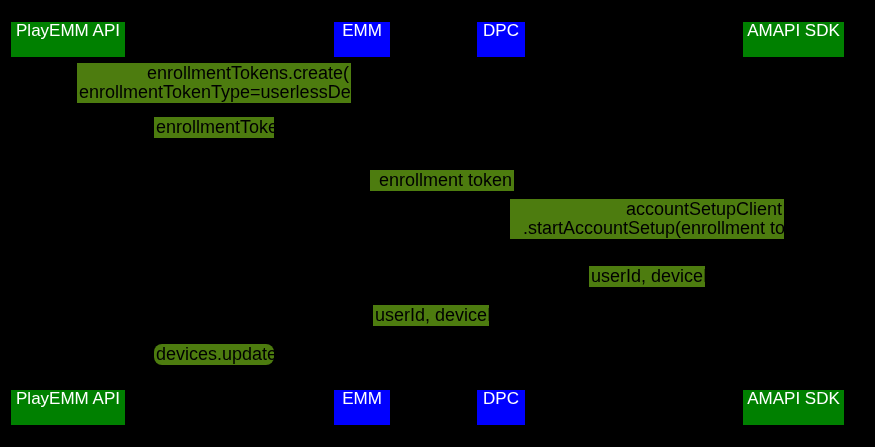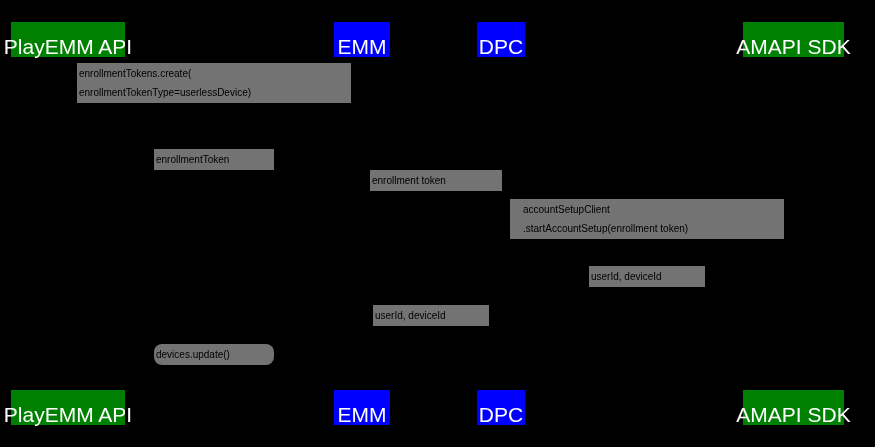--- a/index.html
+++ b/index.html
@@ -11,35 +11,35 @@
     position: relative;
     width: 875px;
     height: 447px;
     background: #000000;
     overflow: hidden;
     font-family: "Liberation Sans", sans-serif;
   }
   .participant {
     position: absolute;
     display: flex;
-    align-items: flex-end;
+    align-items: flex-start;
     justify-content: center;
     color: #ffffff;
-    font-size: 21px;
+    font-size: 17px;
     line-height: 1;
     white-space: nowrap;
     box-sizing: border-box;
   }
   .msg {
     position: absolute;
-    background: #737373;
+    background: #4d7c0f;
     color: #000000;
-    font-size: 10px;
+    font-size: 18px;
     line-height: 19px;
-    text-align: left;
+    text-align: right;
     white-space: pre;
     box-sizing: border-box;
     padding: 1px 2px;
   }
   .lifeline {
     position: absolute;
     width: 1px;
     background: #000000;
   }
   .arrow {
@@ -75,23 +75,23 @@
   <div class="participant" style="left:477px; top:22px; width:48px; height:35px; background:#0000ff;">
     <span>DPC</span>
   </div>
   <div class="participant" style="left:743px; top:22px; width:101px; height:35px; background:#008000;">
     <span>AMAPI SDK</span>
   </div>
 
   <div class="msg" style="left:77px; top:63px; width:274px;">enrollmentTokens.create(
 enrollmentTokenType=userlessDevice)</div>
 
-  <div class="msg" style="left:154px; top:149px; width:120px;">enrollmentToken</div>
+  <div class="msg" style="left:154px; top:117px; width:120px;">enrollmentToken</div>
 
-  <div class="msg" style="left:370px; top:170px; width:132px;">enrollment token</div>
+  <div class="msg" style="left:370px; top:170px; width:144px;">enrollment token</div>
 
   <div class="msg" style="left:510px; top:199px; width:274px;padding-left:13px;">accountSetupClient
 .startAccountSetup(enrollment token)</div>
 
   <div class="msg" style="left:589px; top:266px; width:116px;">userId, deviceId</div>
 
   <div class="msg" style="left:373px; top:305px; width:116px;">userId, deviceId</div>
 
   <div class="msg" style="left:154px; top:344px; width:120px;border-radius:8px;">devices.update()</div>
 

